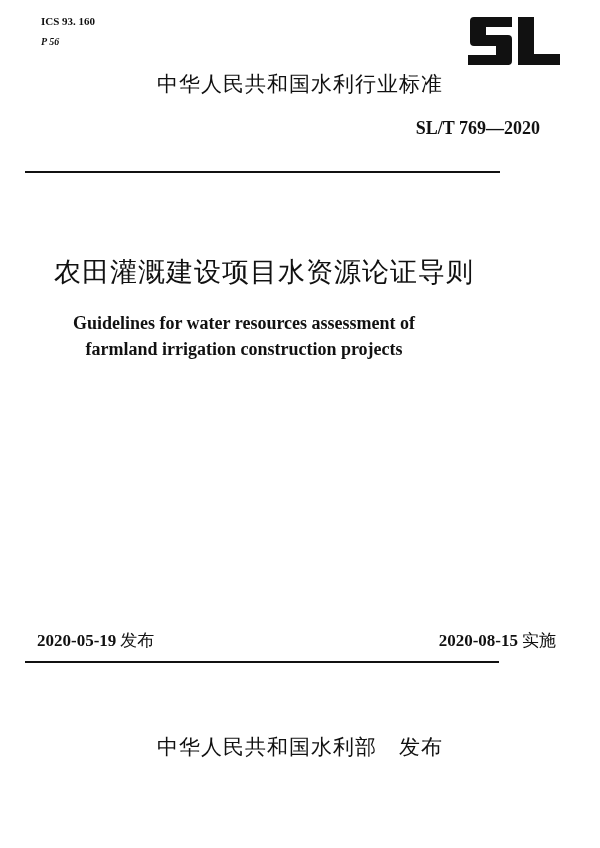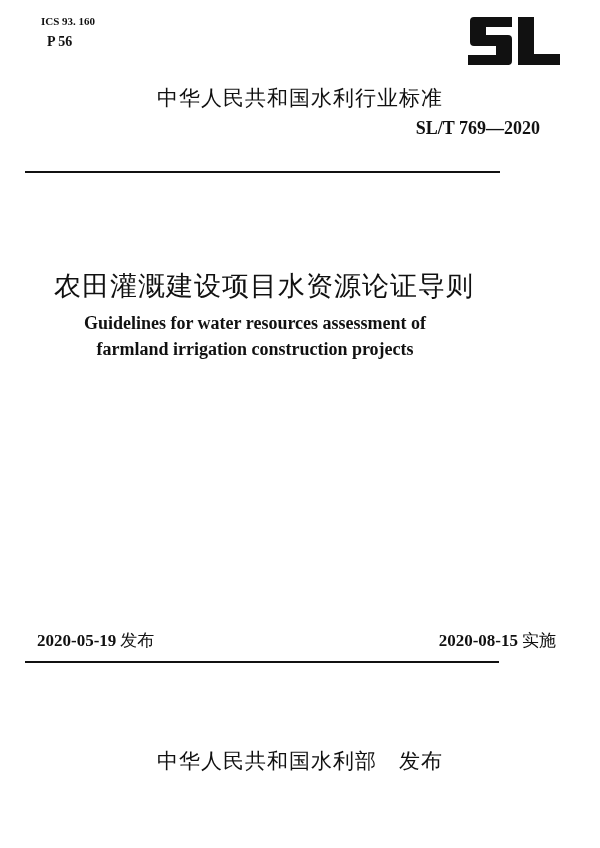--- a/index.html
+++ b/index.html
@@ -12,36 +12,36 @@
       height: 848px;
       position: relative;
       overflow: hidden;
       color: #111111;
     }
     .serif-bold {
       font-family: "Liberation Serif", "DejaVu Serif", serif;
       font-weight: bold;
     }
     .cjk {
-      font-family: Liberation Mono, monospace;
-      margin-top: 16px;
+      font-family: Liberation Sans, sans-serif;
     }
     #ics {
       position: absolute;
       left: 41px;
       top: 14px;
       font-size: 11px;
       line-height: 14px;
     }
     #cls {
       position: absolute;
-      left: 47px;
+      left: 41px;
       top: 35px;
-      font-size: 14px;
+      font-size: 10px;
       line-height: 14px;
+      font-style: italic;
     }
     #logo {
       position: absolute;
       left: 466px;
       top: 17px;
       width: 95px;
       height: 48px;
     }
     #logo svg { display: block; }
     #industry-std {
@@ -80,21 +80,20 @@
       letter-spacing: 1px;
     }
     #title-en {
       position: absolute;
       left: 0;
       width: 488px;
       top: 310px;
       text-align: center;
       font-size: 18px;
       line-height: 26px;
-      padding-left: 11px;
     }
     #release {
       position: absolute;
       left: 37px;
       top: 629px;
       font-size: 17px;
       line-height: 22px;
     }
     #impl {
       position: absolute;

